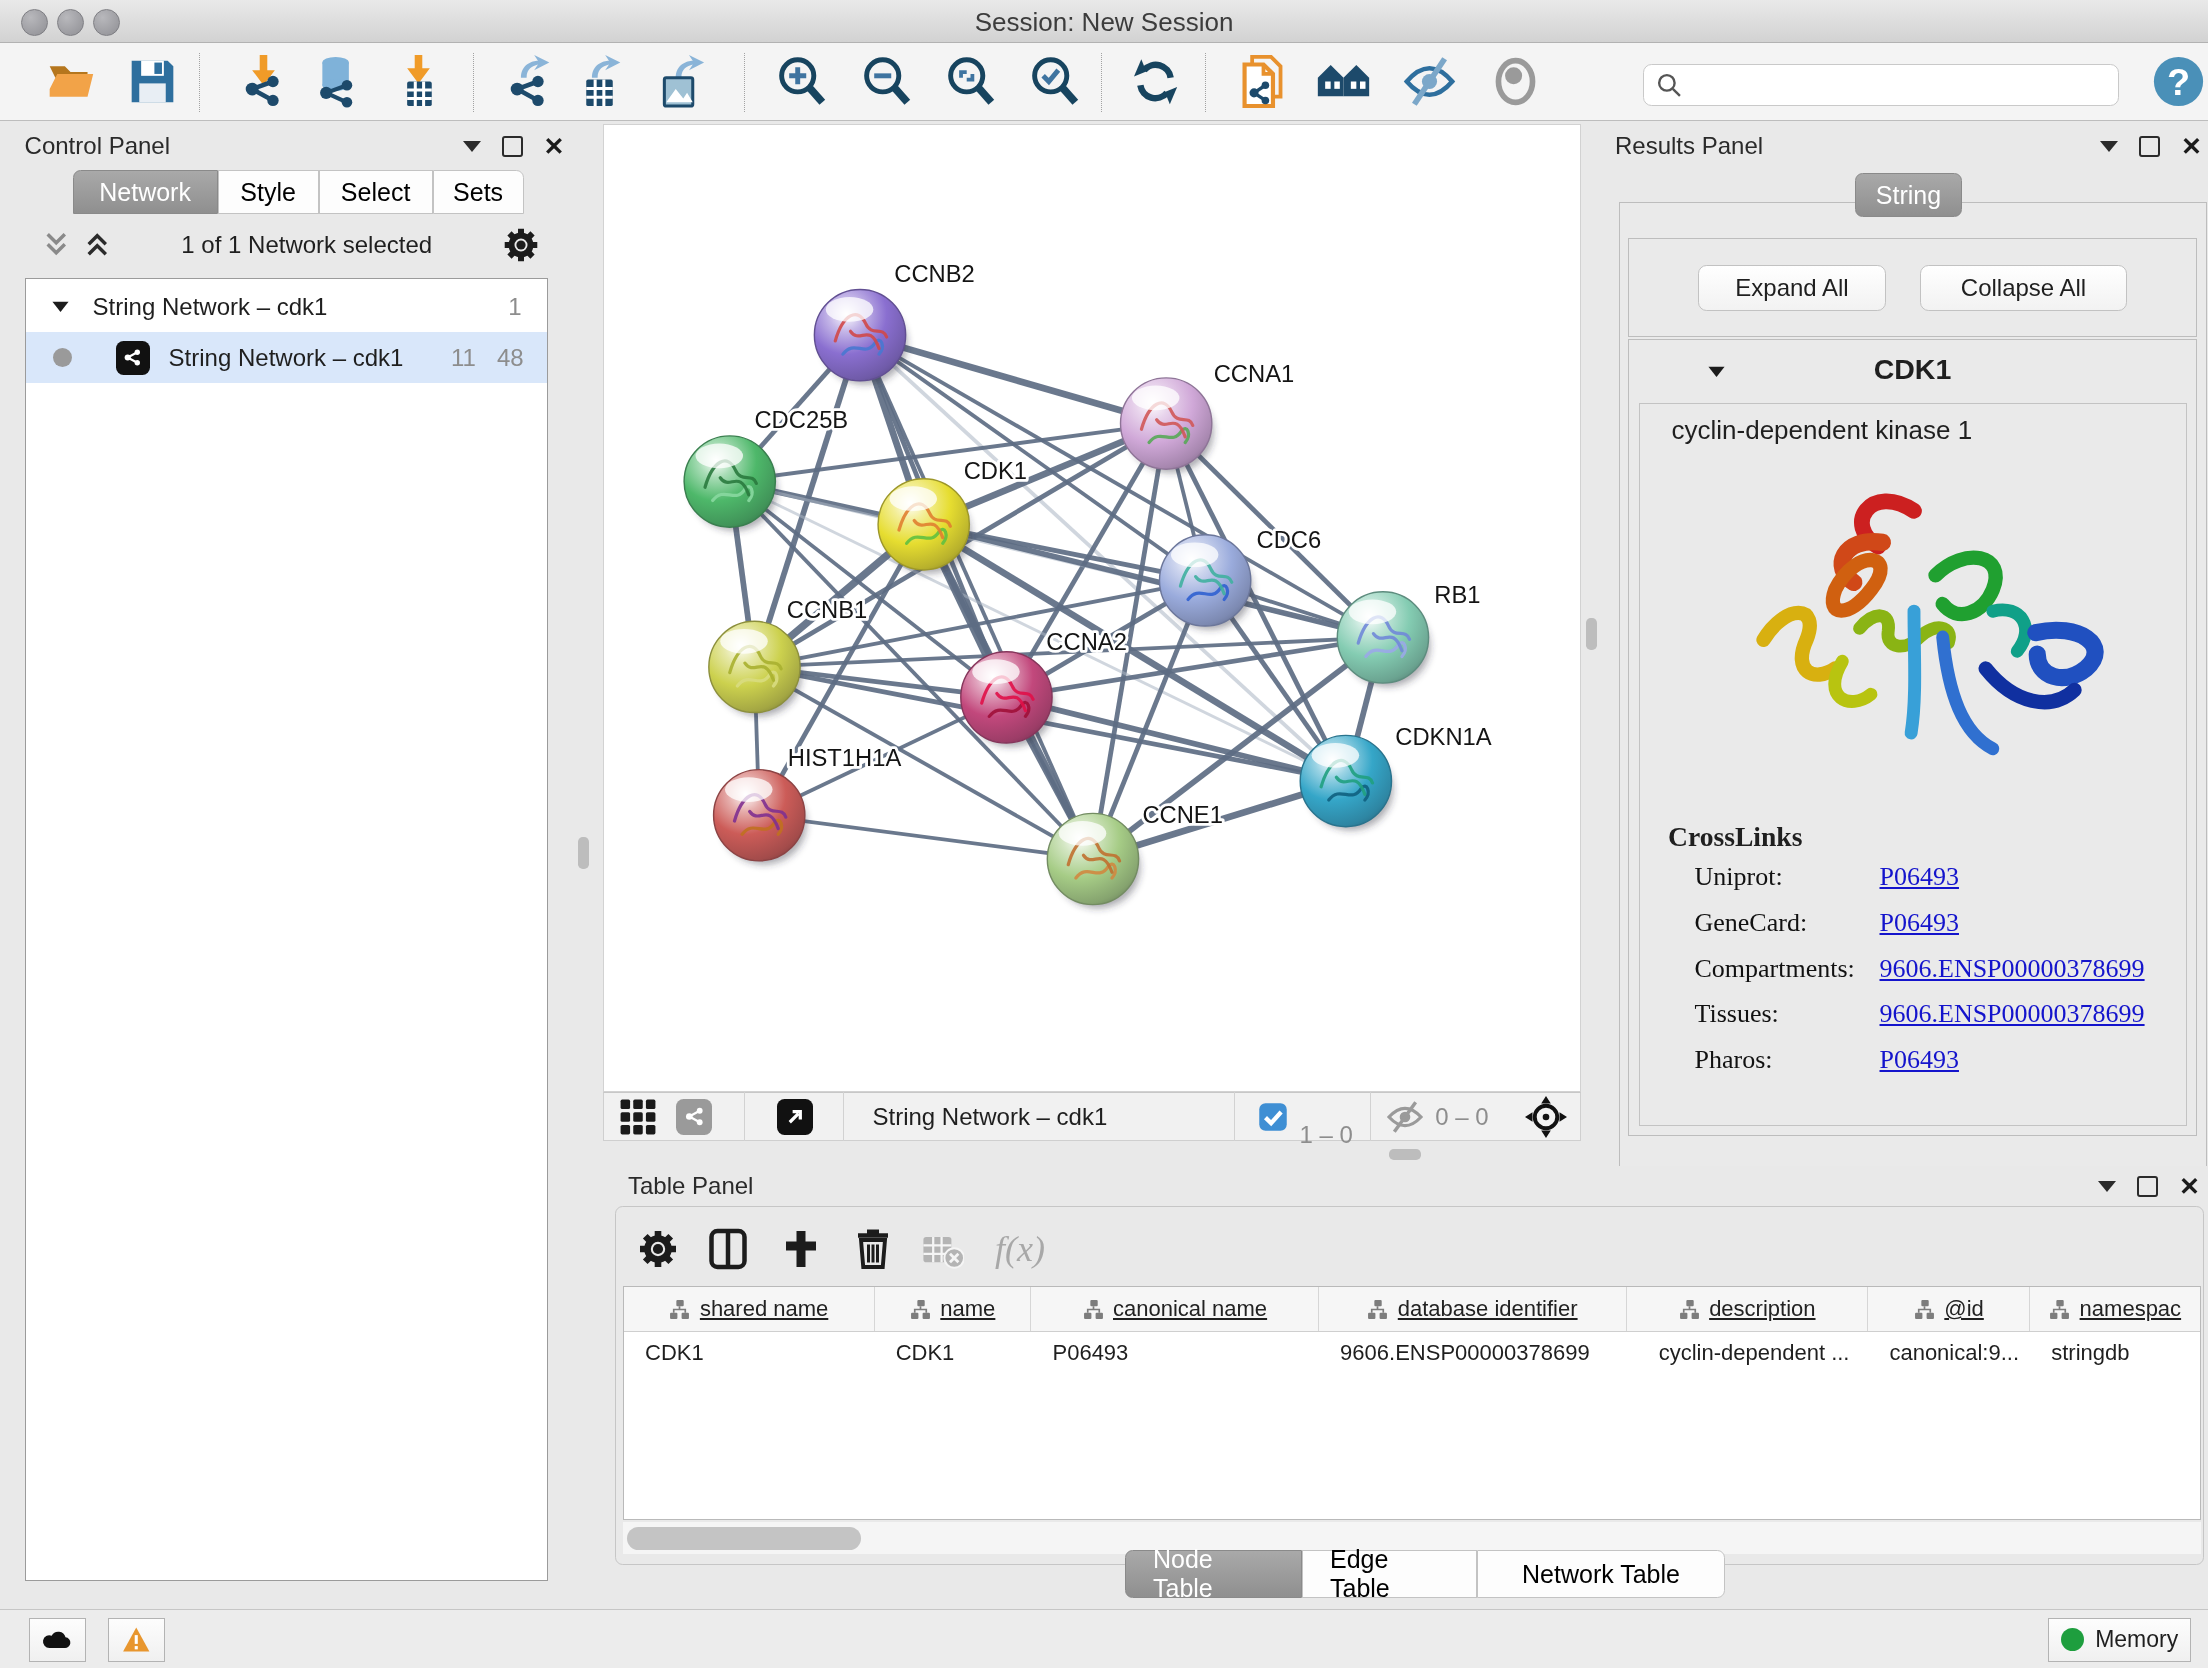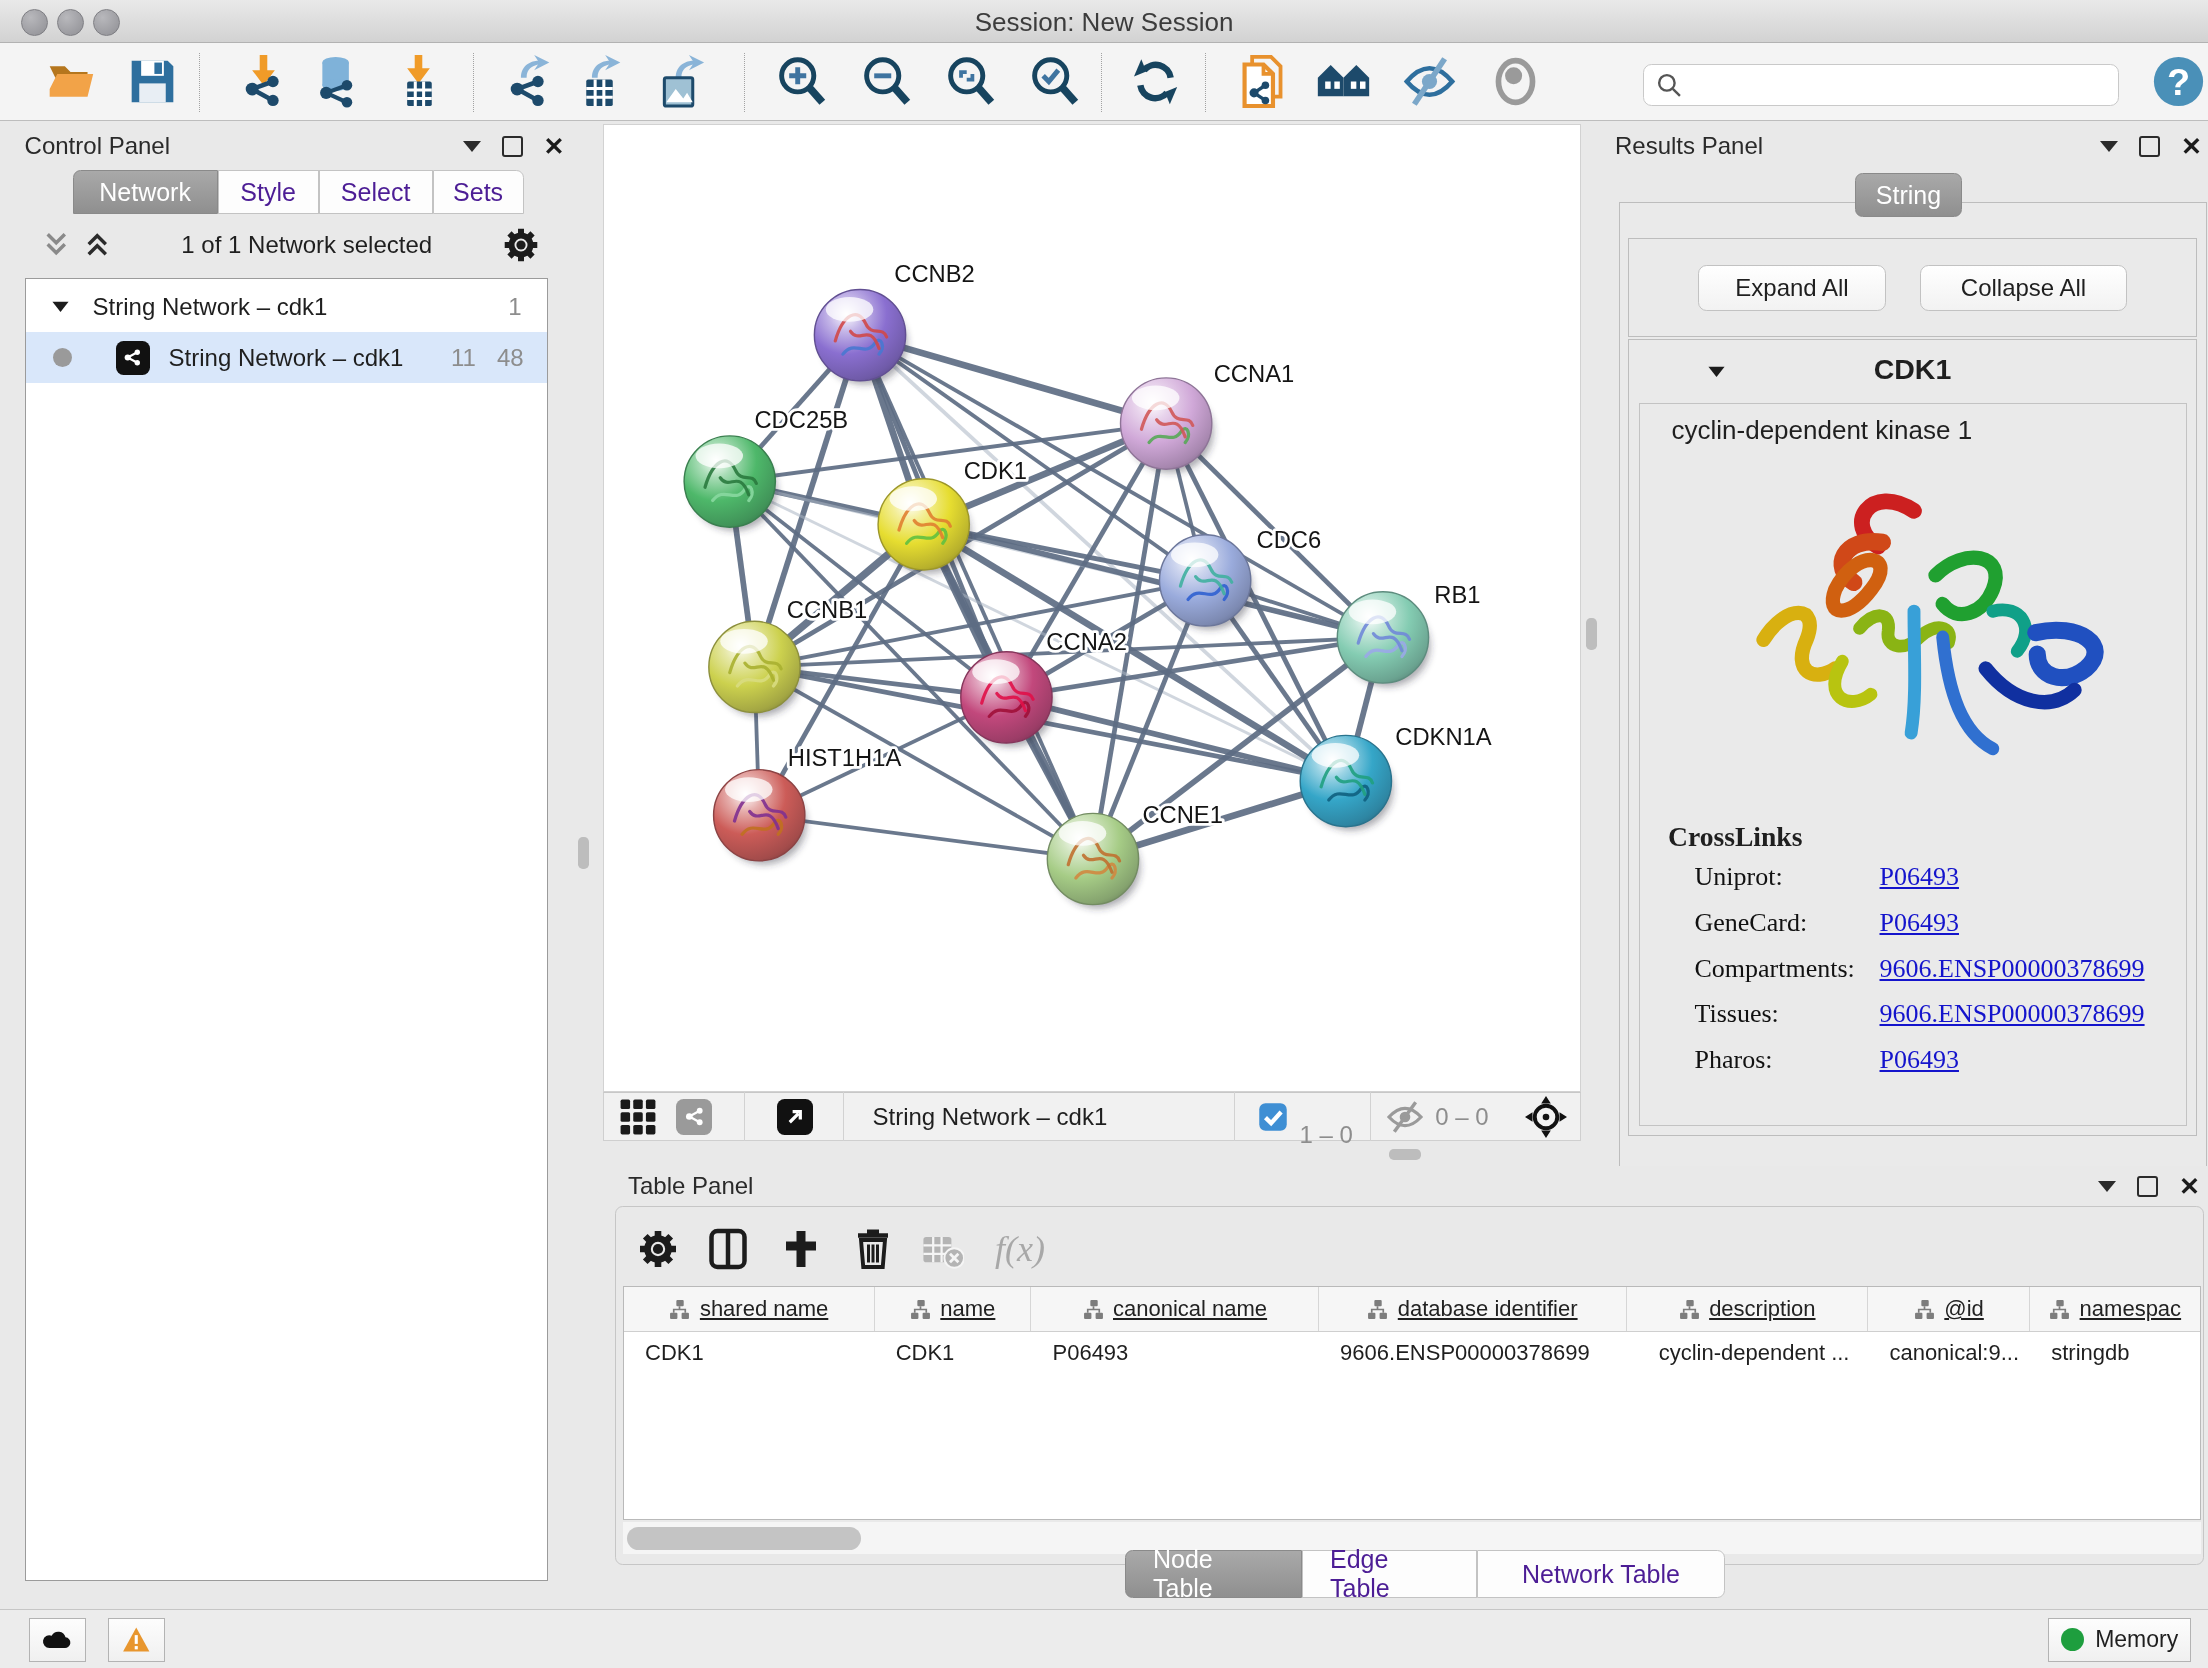--- a/index.html
+++ b/index.html
@@ -19,21 +19,21 @@
   .searchbox{position:absolute;left:1643px;top:21px;width:476px;height:42px;background:#fff;
     border:1.9px solid #c9c9c9;border-radius:8.6px;display:flex;align-items:center;padding-left:11.4px;box-sizing:border-box;}
   .searchbox input{border:none;outline:none;font-size:23px;width:399px;background:transparent;}
   
   .panel-title{font-size:24px;color:#2a2a2a;}
   .panel-ctrls{position:absolute;display:flex;gap:21px;align-items:center;}
   .pc-tri{width:0;height:0;border-left:9.5px solid transparent;border-right:9.5px solid transparent;border-top:11.4px solid #2b2b2b;}
   .pc-box{width:17px;height:17px;border:2.9px solid #2b2b2b;border-radius:2.9px;}
   .pc-x{font-size:25px;font-weight:bold;color:#1b1b1b;line-height:1;}
   .tab{height:44px;display:flex;align-items:center;justify-content:center;font-size:25px;
-    background:#fdfdfd;border:1px solid #c3c3c3;color:#4c1d95;padding:0 27px;box-sizing:border-box;}
+    background:#fdfdfd;border:1px solid #c3c3c3;color:#000000;padding:0 27px;box-sizing:border-box;}
   .tab.active{background:linear-gradient(#a9a9a9,#8f8f8f);color:#fff;border-color:#8a8a8a;}
   
   .list-box{position:absolute;background:#fff;border:1.9px solid #9b9b9b;}
   .tree-row{position:absolute;display:flex;align-items:center;font-size:24px;}
   .share-sq{width:34px;height:34px;border-radius:7.6px;background:#111;display:flex;align-items:center;justify-content:center;}
   .count{color:#8d8d8d;}
   
   .netbar{position:absolute;left:603px;top:1092px;width:978px;height:49px;background:#f1f1f1;
     border:1px solid #cfcfcf;border-top:1px solid #c7c7c7;box-sizing:border-box;display:flex;align-items:center;}
   .nb-sep{width:0;height:49px;border-left:1px solid #d2d2d2;}

